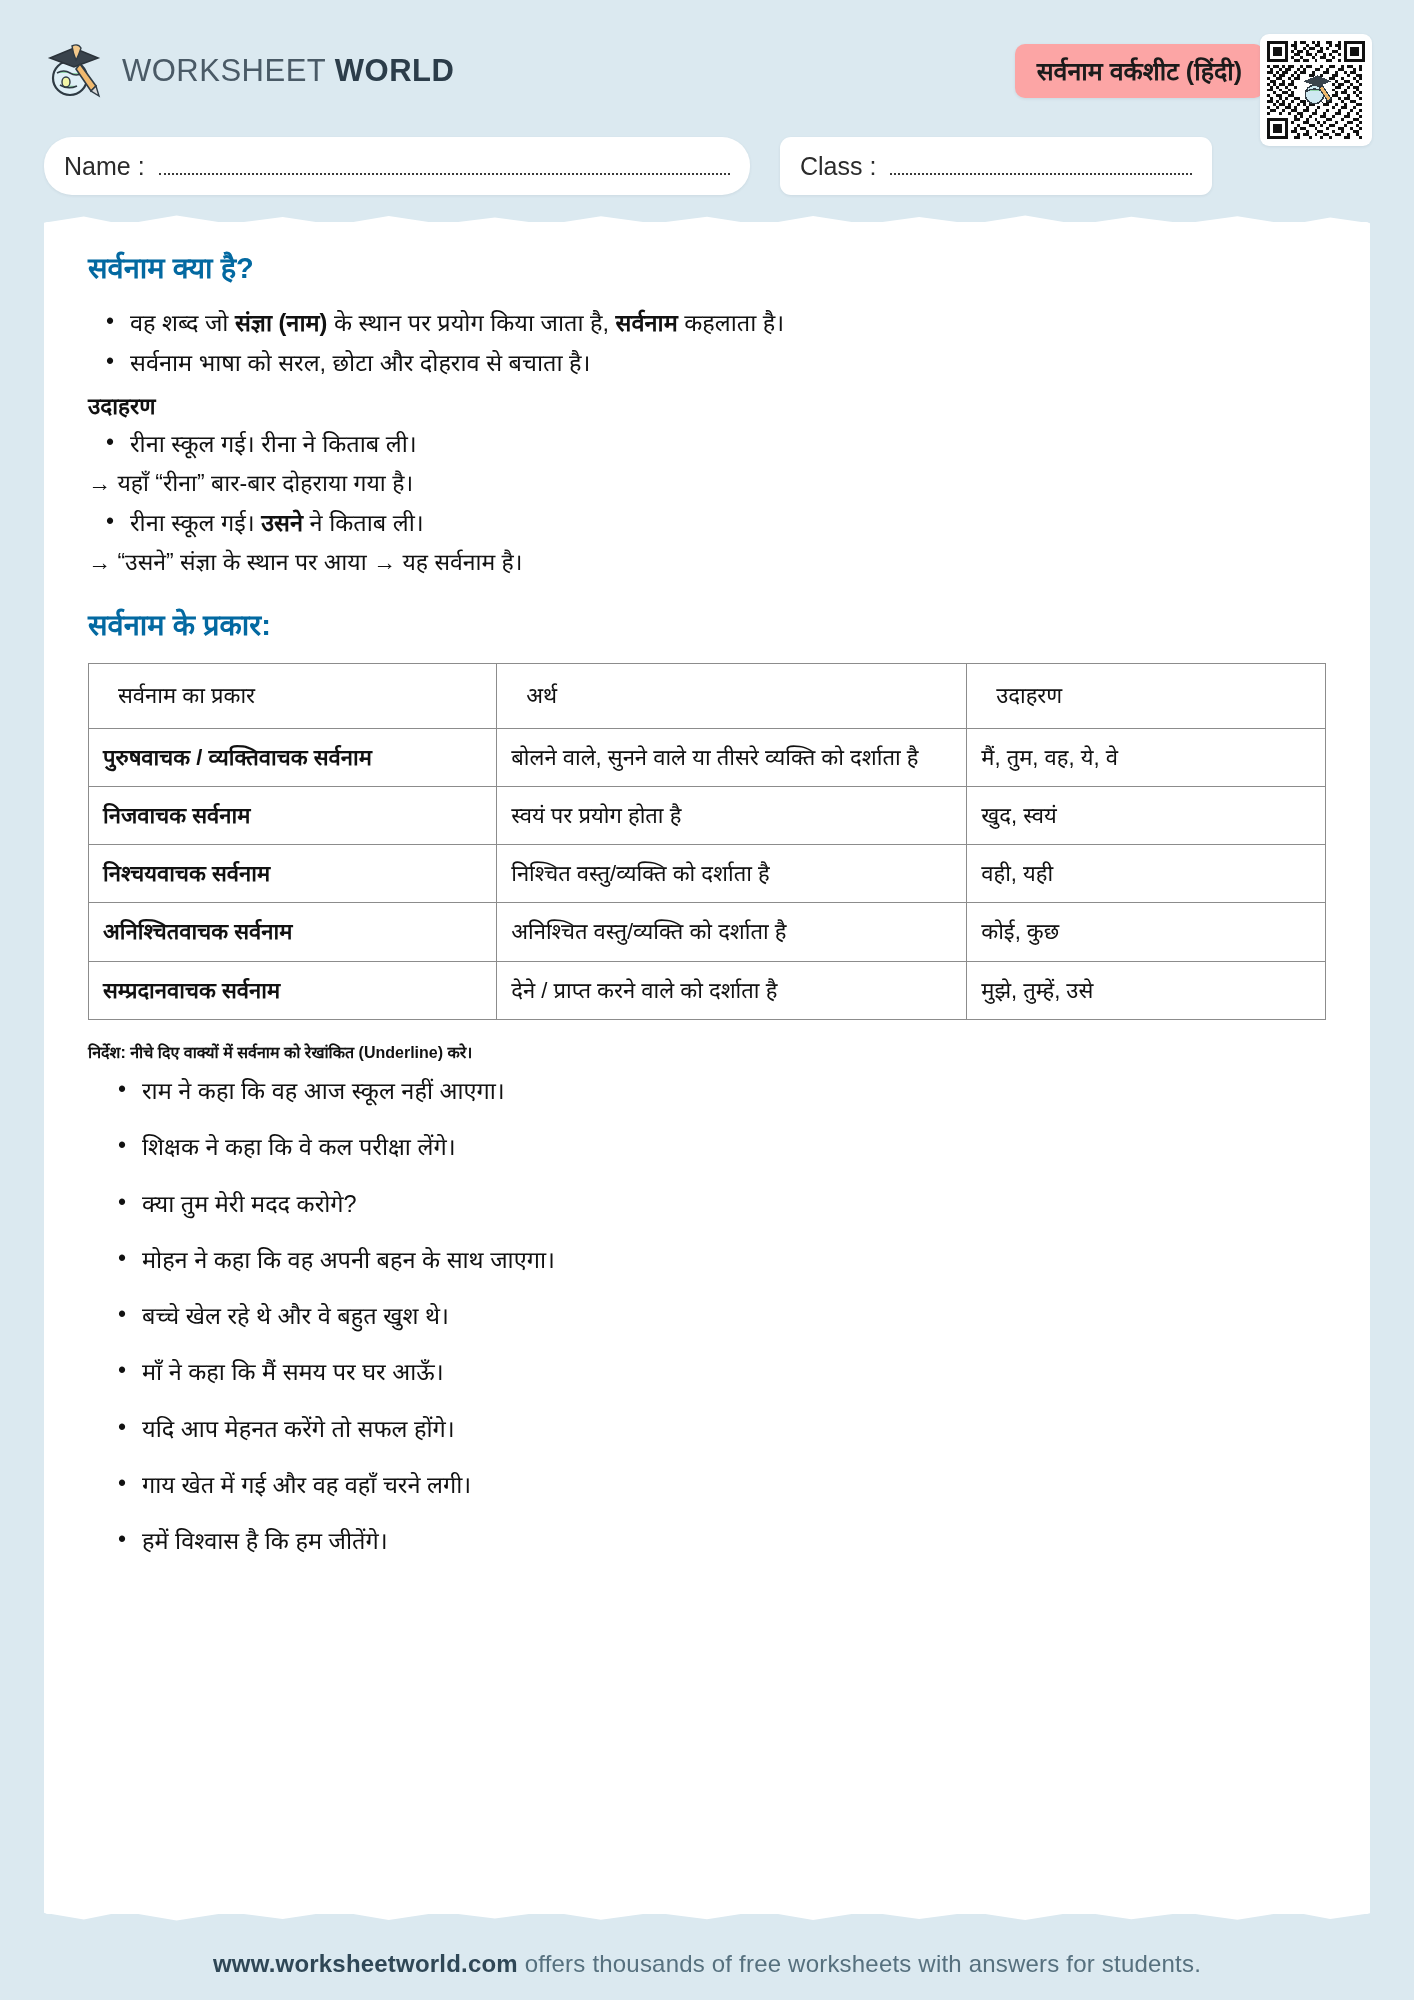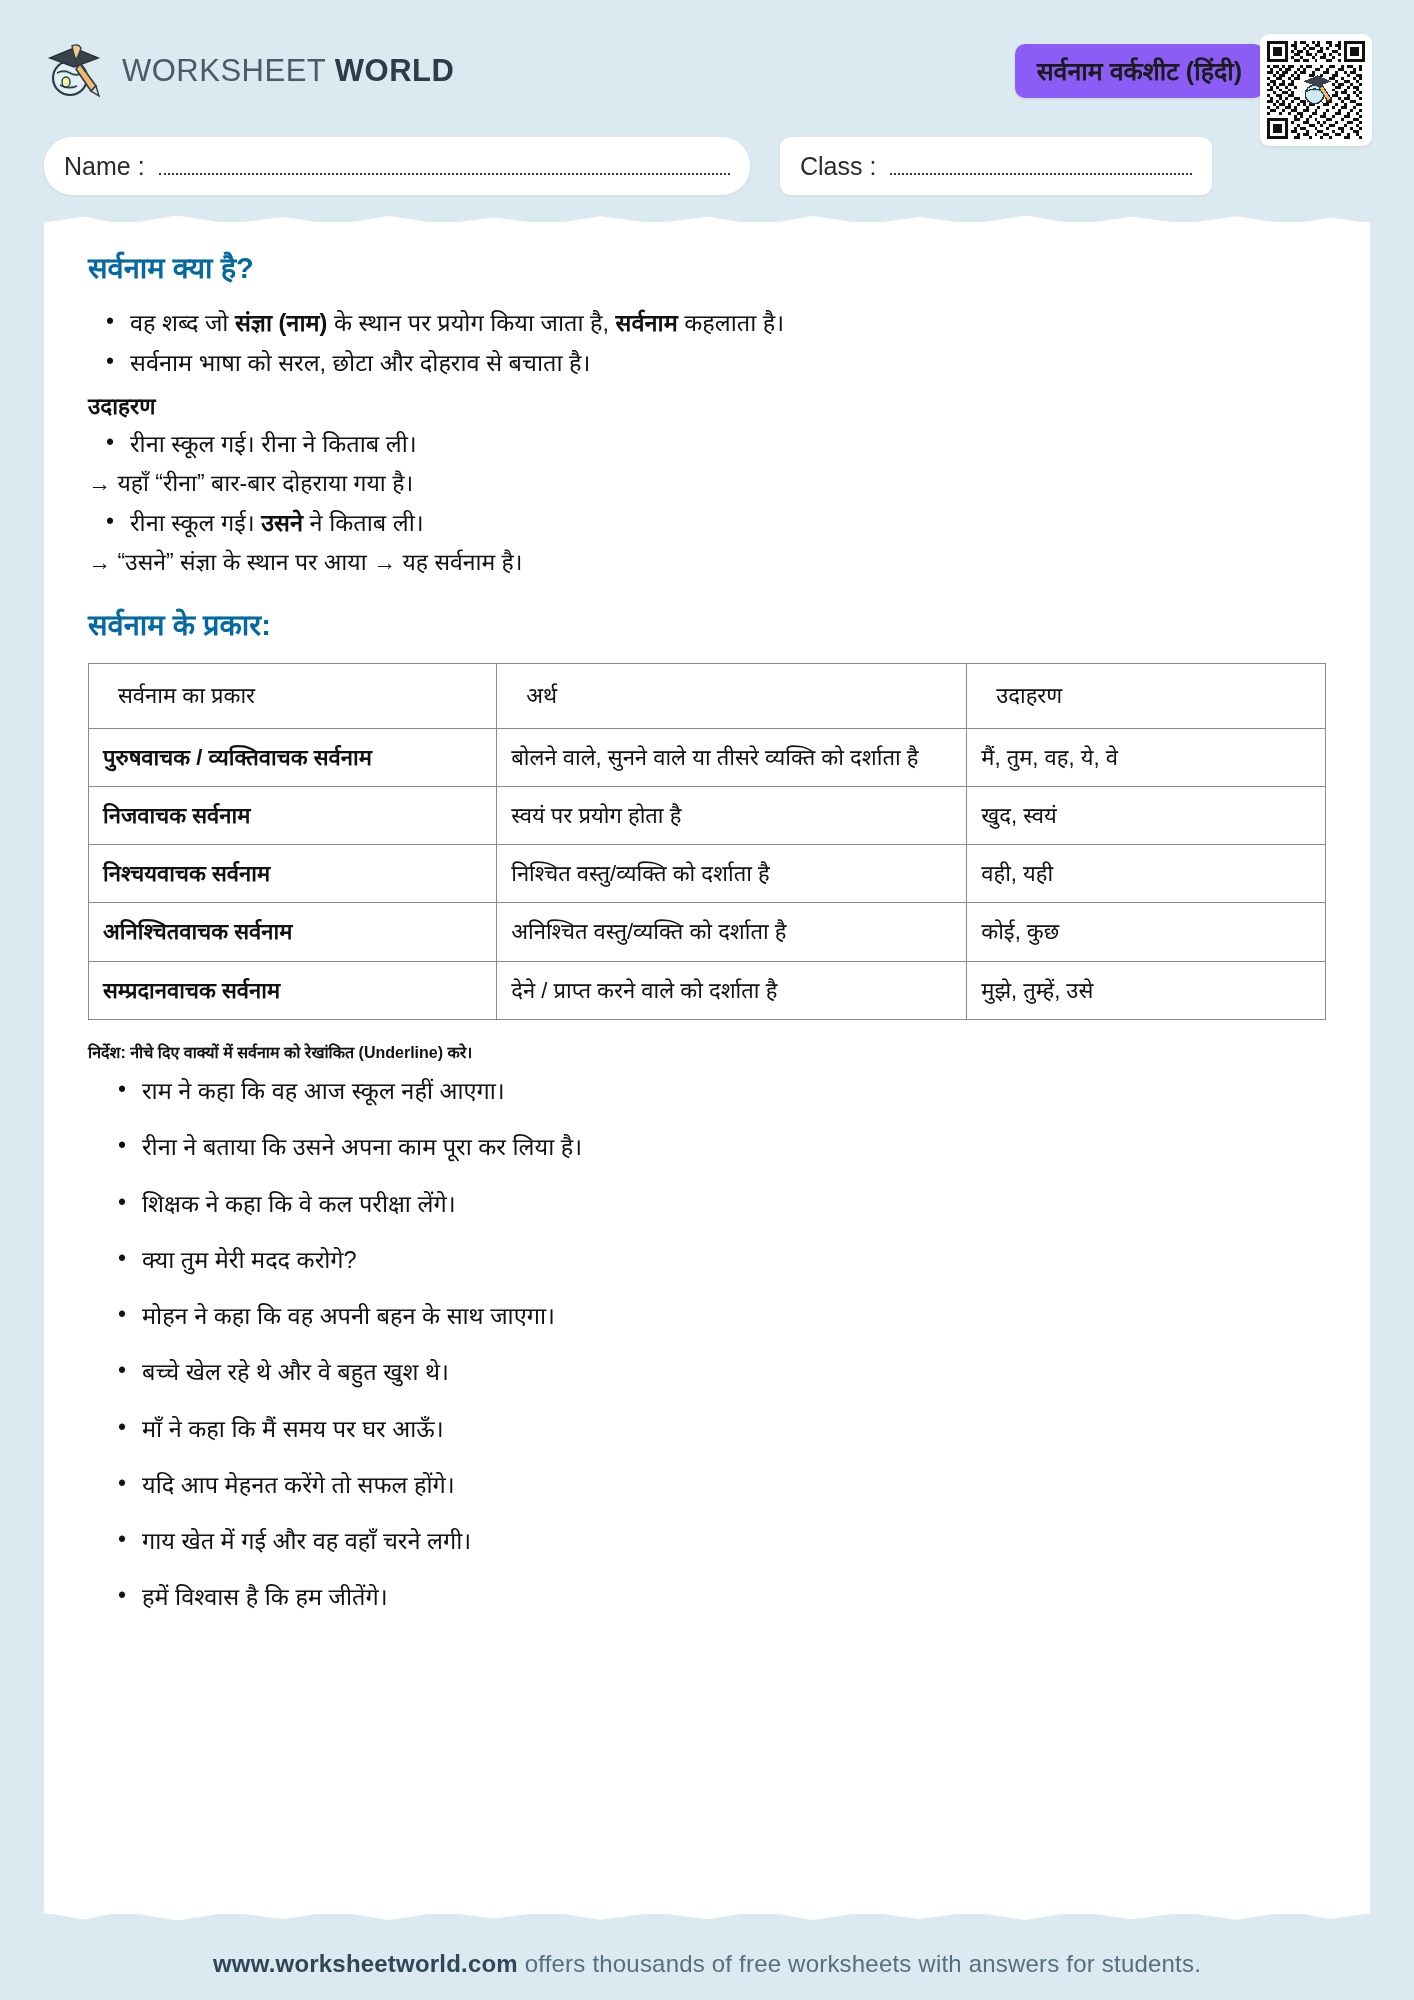--- a/index.html
+++ b/index.html
@@ -49,21 +49,21 @@
     color: #4a5a66;
     font-weight: 400;
     white-space: nowrap;
   }
   .brand-text b { color: #2c3d4a; font-weight: 700; }
 
   .title-badge {
     position: absolute;
     right: 150px;
     top: 44px;
-    background: #8b5cf6;
+    background: #fca5a5;
     border-radius: 10px;
     padding: 9px 22px 11px 22px;
     box-shadow: 0 1px 3px rgba(40,70,90,0.10);
   }
   .title-badge span {
     font-size: 25px;
     font-weight: 700;
     color: #1b1b1b;
     white-space: nowrap;
     font-family: "Liberation Sans", "DejaVu Sans", sans-serif;
@@ -637,21 +637,20 @@
             <td>देने / प्राप्त करने वाले को दर्शाता है</td>
             <td>मुझे, तुम्हें, उसे</td>
           </tr>
         </tbody>
       </table>
 
       <div class="instruction">निर्देश: नीचे दिए वाक्यों में सर्वनाम को रेखांकित (Underline) करे।</div>
 
       <ul class="questions">
         <li><span>राम ने कहा कि वह आज स्कूल नहीं आएगा।</span></li>
-        <li><span>रीना ने बताया कि उसने अपना काम पूरा कर लिया है।</span></li>
         <li><span>शिक्षक ने कहा कि वे कल परीक्षा लेंगे।</span></li>
         <li><span>क्या तुम मेरी मदद करोगे?</span></li>
         <li><span>मोहन ने कहा कि वह अपनी बहन के साथ जाएगा।</span></li>
         <li><span>बच्चे खेल रहे थे और वे बहुत खुश थे।</span></li>
         <li><span>माँ ने कहा कि मैं समय पर घर आऊँ।</span></li>
         <li><span>यदि आप मेहनत करेंगे तो सफल होंगे।</span></li>
         <li><span>गाय खेत में गई और वह वहाँ चरने लगी।</span></li>
         <li><span>हमें विश्वास है कि हम जीतेंगे।</span></li>
       </ul>
 

